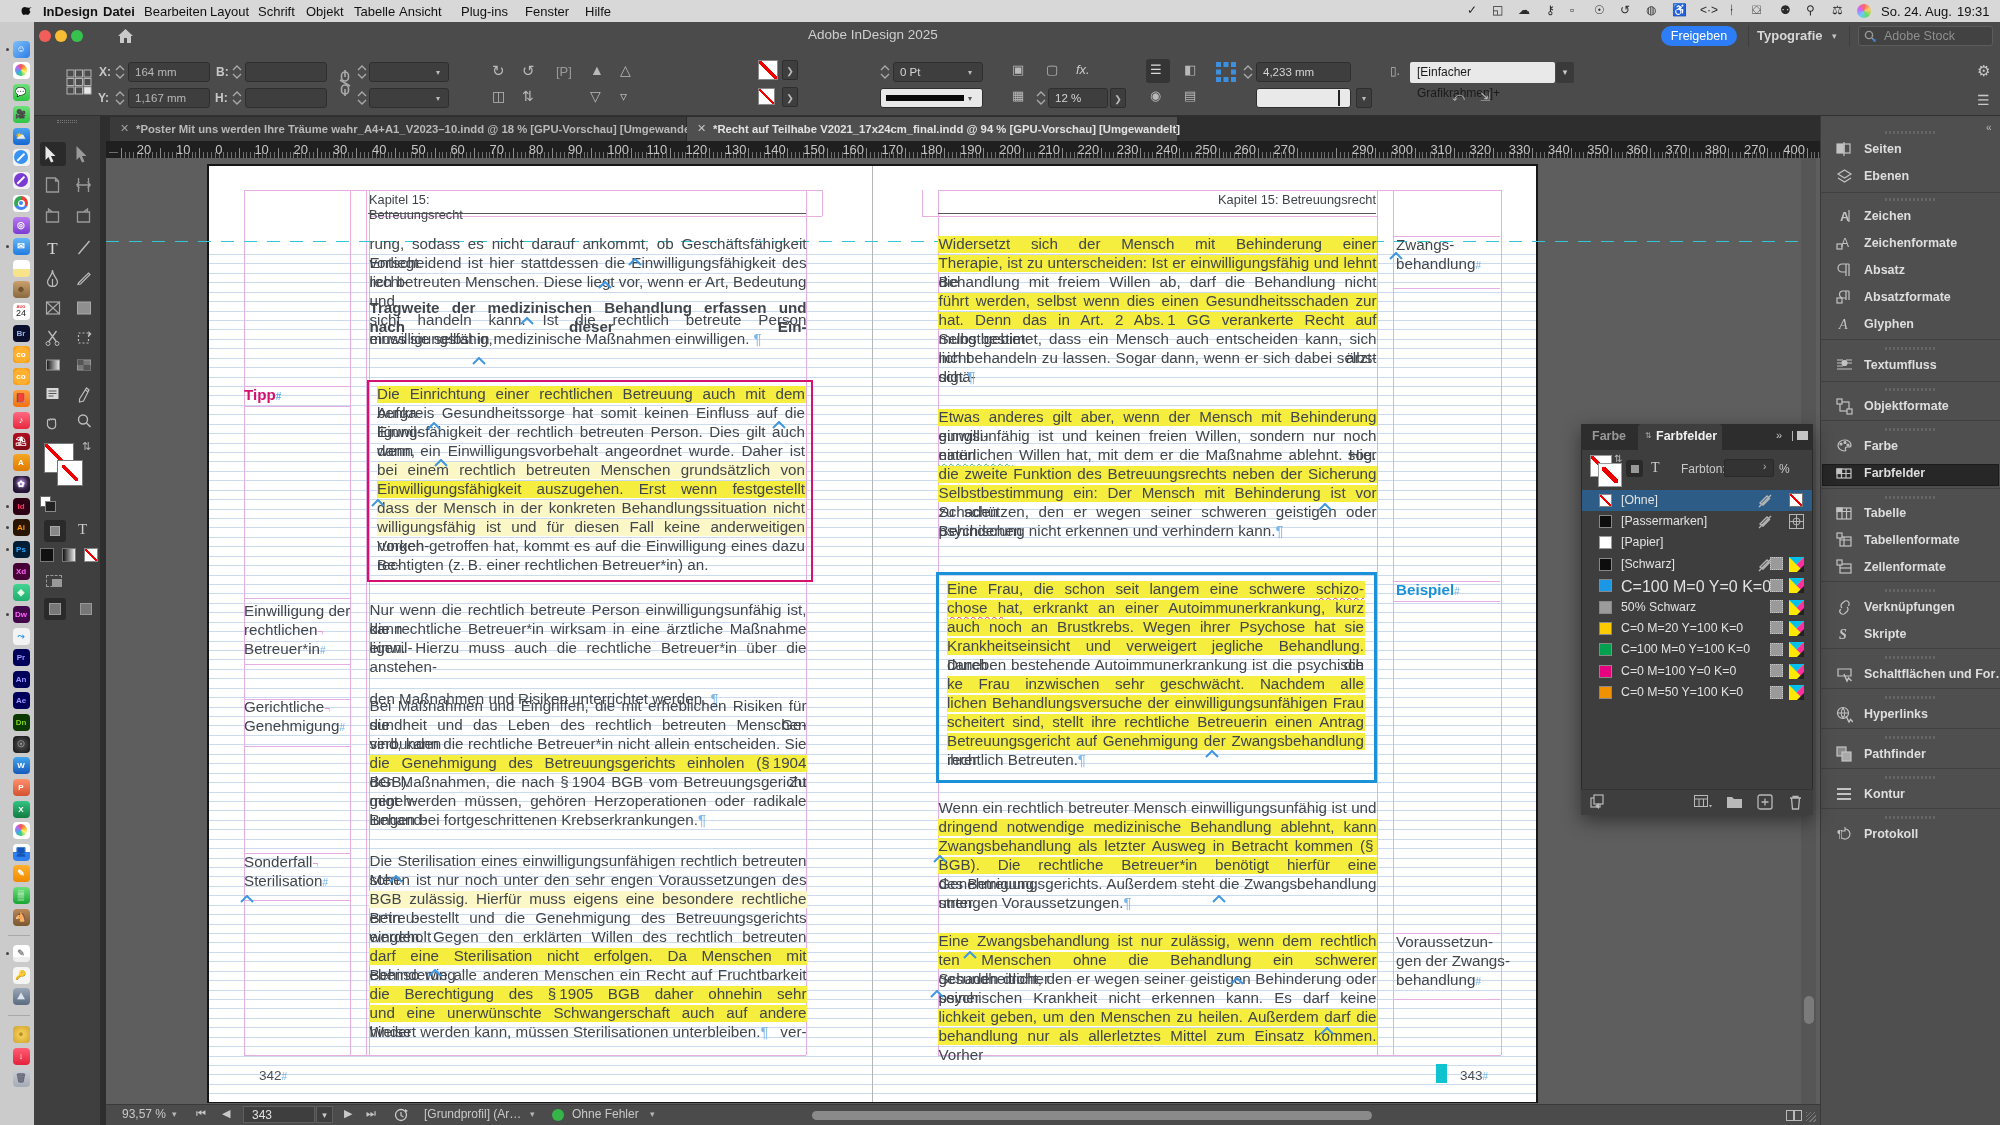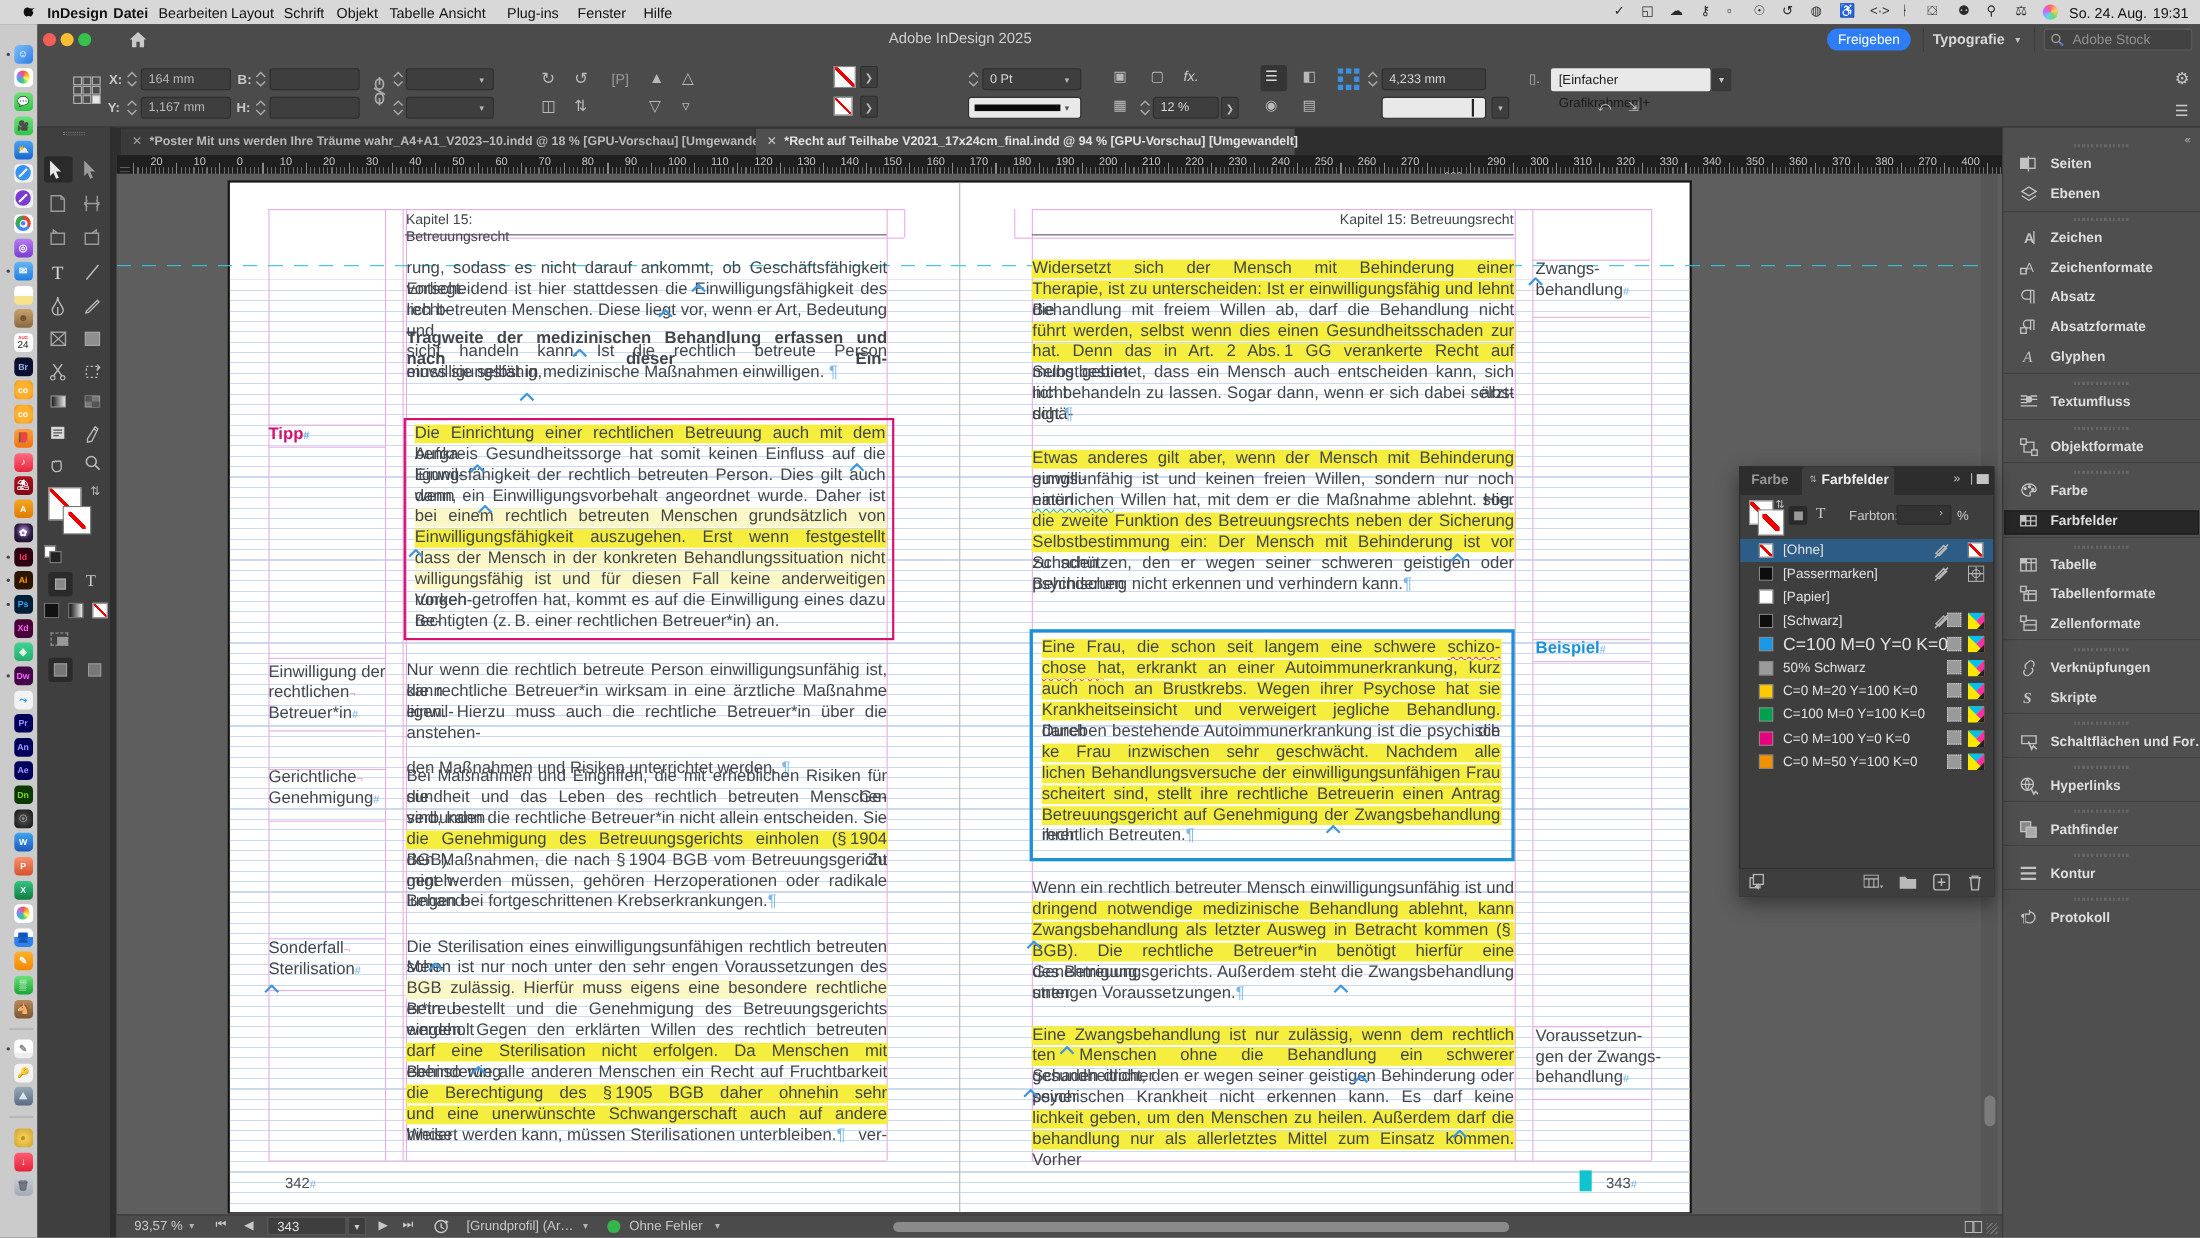--- a/index.html
+++ b/index.html
@@ -4,21 +4,21 @@
 html,body{width:2000px;height:1125px;overflow:hidden;background:#5e5e5e;
  font-family:"Liberation Sans",sans-serif;-webkit-font-smoothing:antialiased}
 .abs{position:absolute}
 .ic{position:absolute;border-radius:4px}
 .line{position:absolute;font-size:15.2px;line-height:19px;color:#41464c;white-space:pre}
 .j{text-align:justify;text-align-last:justify;white-space:normal}
 .hl{position:absolute;height:17px}
 .lbl{position:absolute;font-size:15.2px;line-height:19px;color:#41464c;white-space:nowrap}
 .guideV{position:absolute;width:1px;background:#e7aee3}
 .guideH{position:absolute;height:1px;background:#e7aee3}
-.num{position:absolute;color:#c5c5c5;font-size:10px}
+.num{position:absolute;color:#c5c5c5;font-size:13px}
 .vnum{position:absolute;color:#c5c5c5;font-size:9.5px;line-height:9.5px;text-align:center;width:14px}
 .fld{position:absolute;background:#3e3e3e;border:1px solid #2e2e2e;border-radius:3px;color:#cccccc;font-size:11.5px;line-height:18px;padding-left:6px}
 .ci{position:absolute;color:#b9b9b9}
 .dockT{position:absolute;color:#dedede;font-size:12.5px;font-weight:bold;white-space:nowrap}
 .chev{position:absolute;width:14px;height:8px}
 </style></head><body>
 <div class="abs" style="left:0;top:0;width:2000px;height:22px;background:#d8d8d8"></div>
 <div class="abs" style="left:20px;top:3px;width:13px;height:15px;font-size:14px"> <svg width="13" height="15" viewBox="0 0 13 15">
       <path d="M9.3 0c.1 1-.3 1.9-.9 2.6-.6.7-1.6 1.2-2.5 1.1-.1-.9.4-1.9.9-2.5C7.4.5 8.5 0 9.3 0zM12 11c-.4 1-.6 1.4-1.2 2.3-.8 1.2-1.9 2.7-3.2 2.7-1.2 0-1.5-.8-3.1-.8-1.6 0-2 .8-3.2.8C.1 16-.9 14.7-1.7 13.5" fill="none"></path>
       <path d="M6.4 3.9c.8 0 2.3-.9 3.5-.7-1.1.1-1.9.7-2.4 1.5-.7 1.1-.5 2.8.6 3.7-.3.9-.8 1.8-1.4 2.5-.5.7-1.1 1.4-1.9 1.4-.8 0-1-.5-2.1-.5s-1.4.5-2.1.5c-.8 0-1.4-.8-2-1.5C-2.6 9.1-2.8 5.7-1 3.9c.6-.7 1.6-1.1 2.5-1.1.9 0 1.8.6 2.4.6z" transform="translate(3.5,1.5) scale(.85)" fill="#111"></path>

